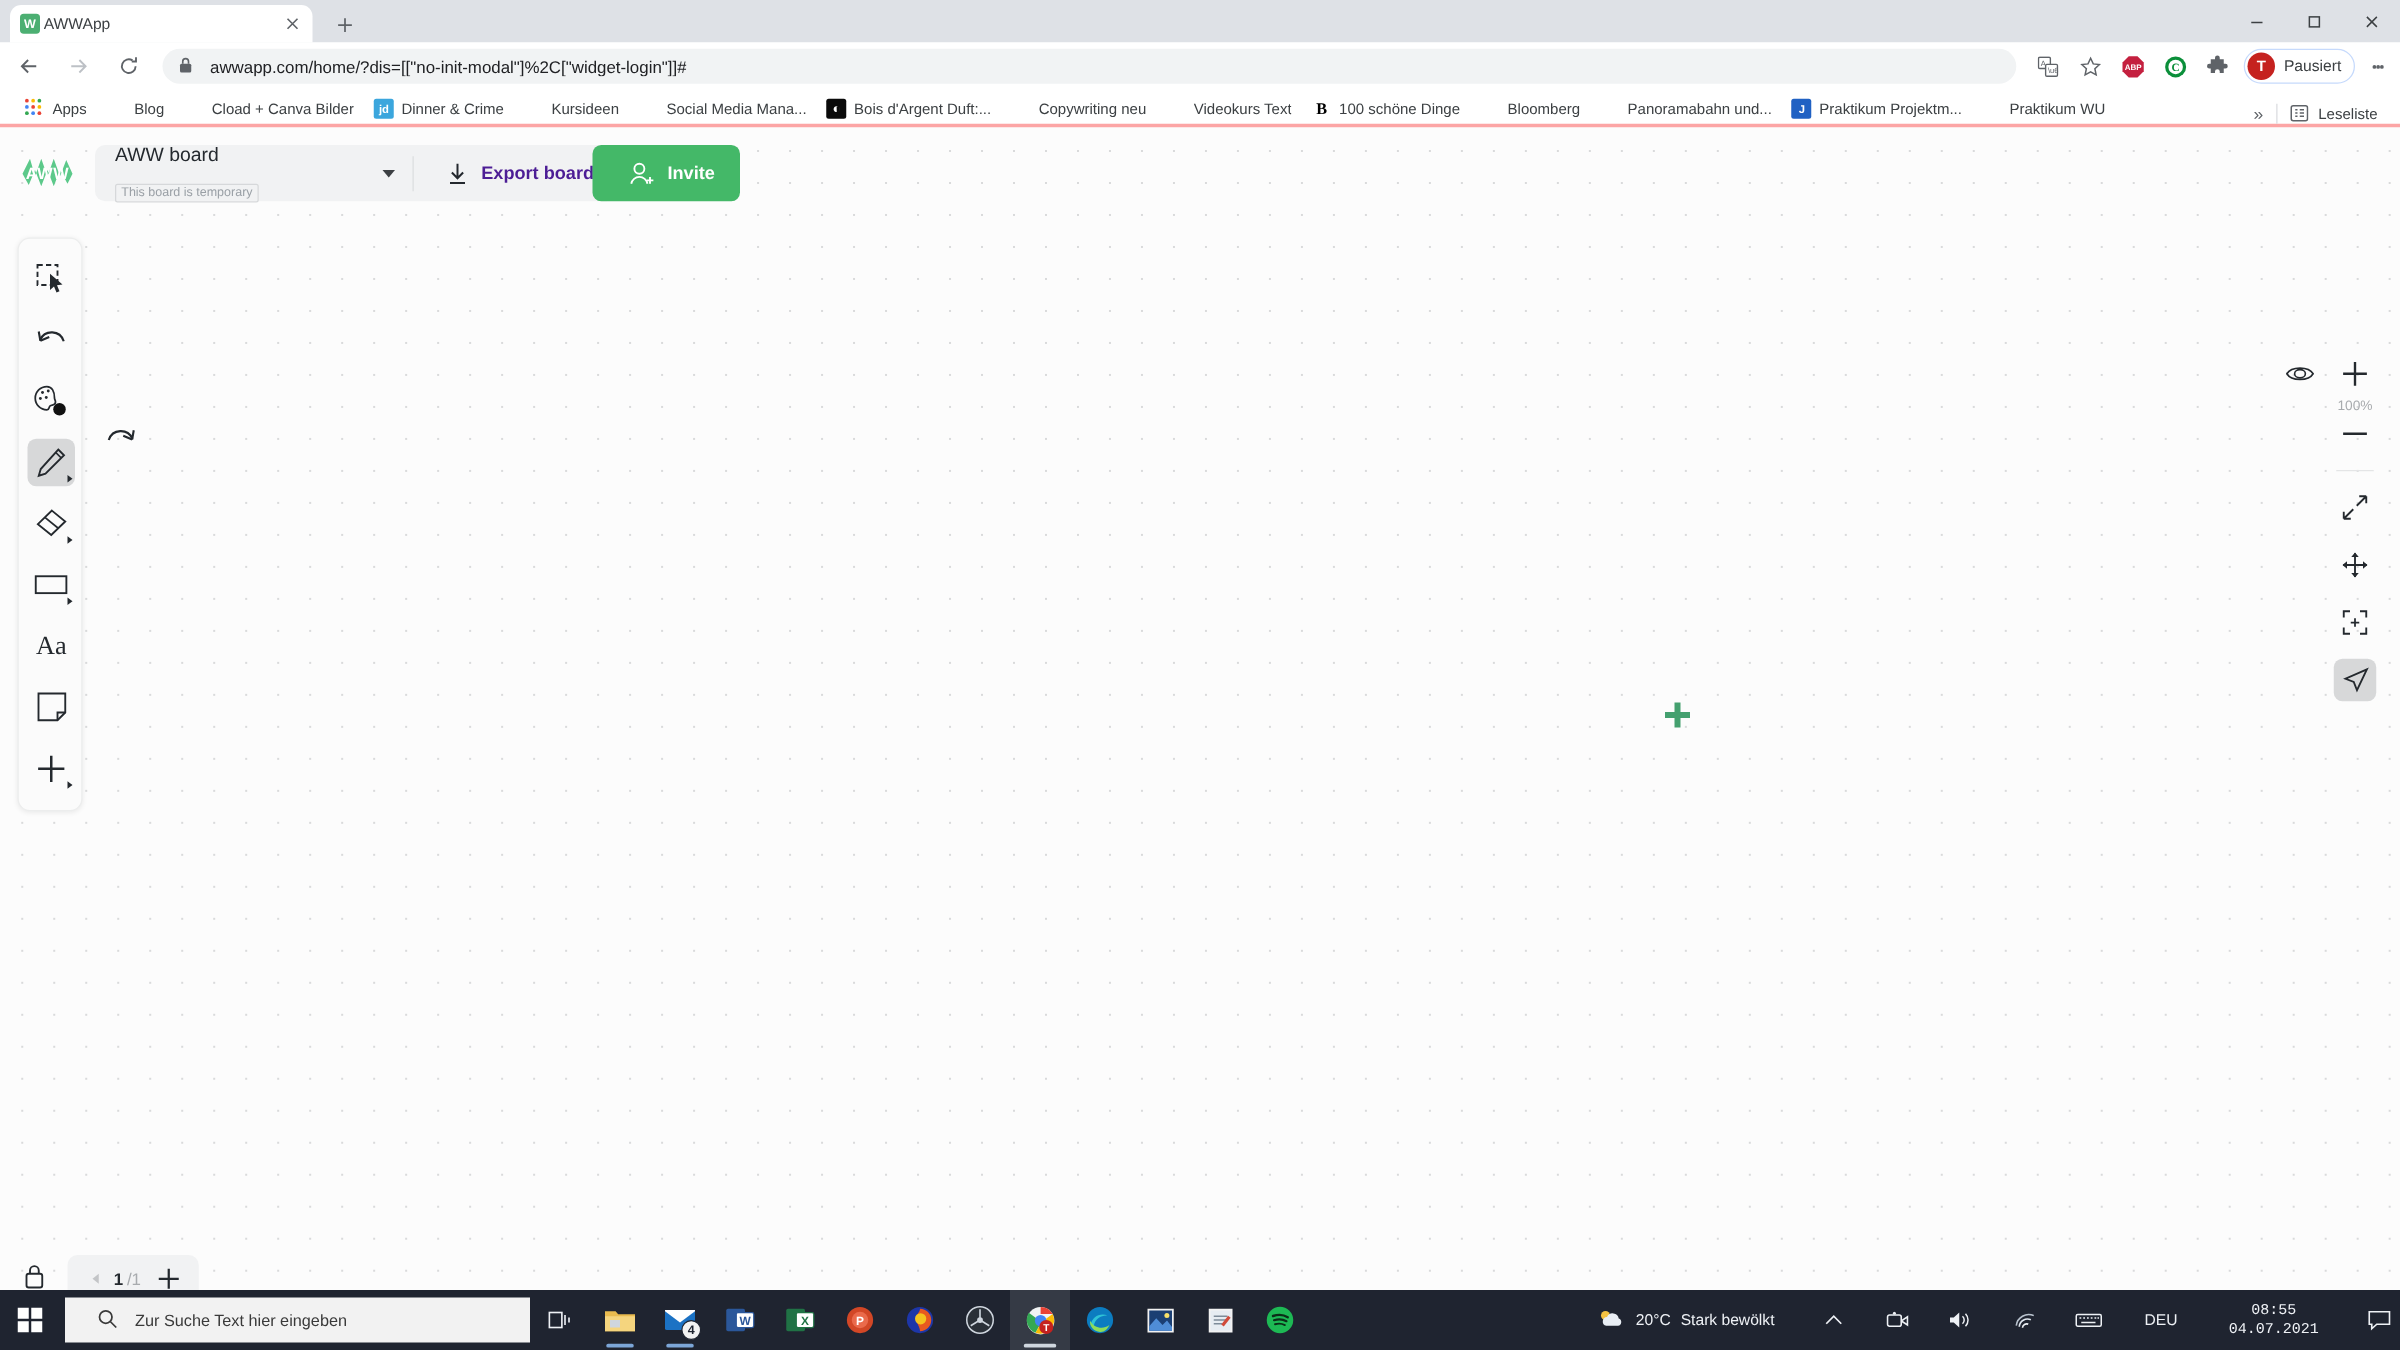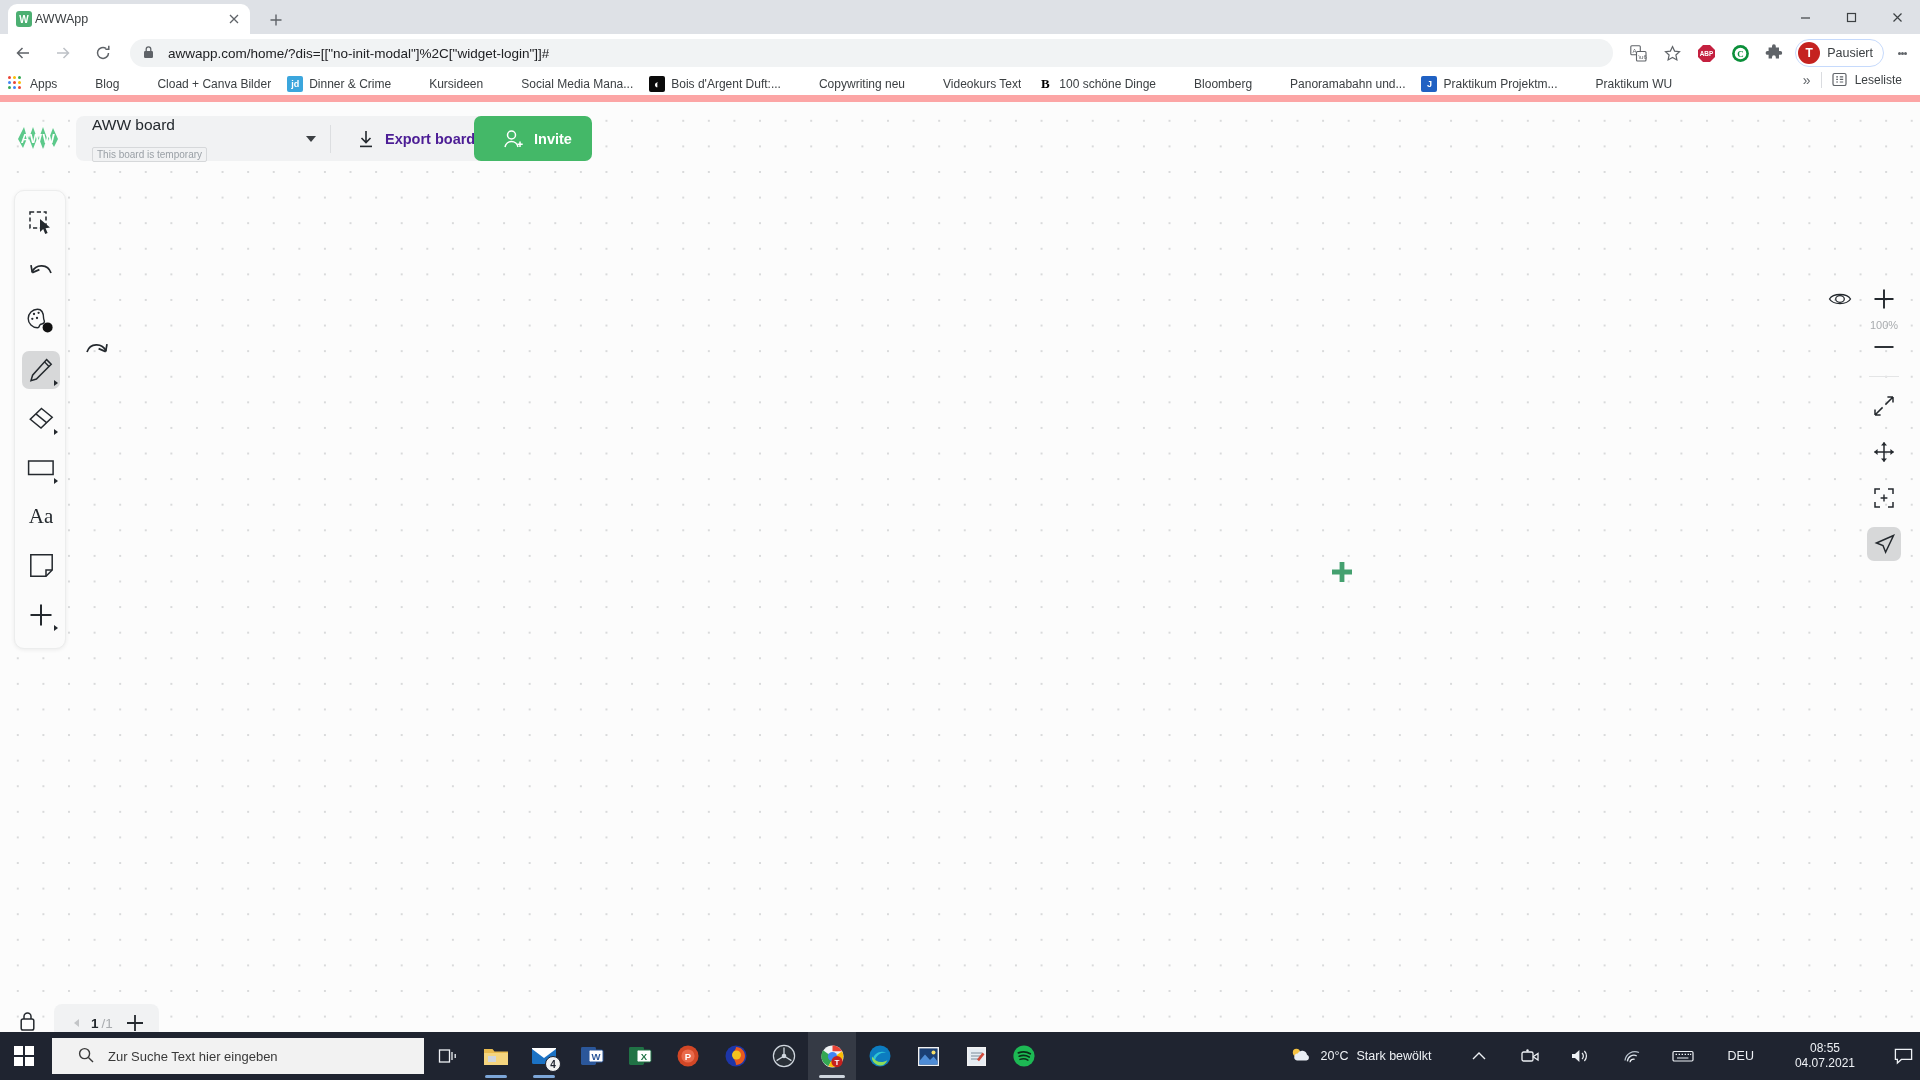--- a/index.html
+++ b/index.html
@@ -85,22 +85,23 @@
     width: 22px; height: 22px; border-radius: 50%;
     background: #c5221f; color: #fff; font-size: 12px; font-weight: bold;
     display: flex; align-items: center; justify-content: center;
   }
   .profile-txt { font-size: 12.5px; color: #3c4043; margin-left: 7px; }
   .dots { width: 28px; height: 30px; display: flex; align-items: center; justify-content: center; }
   .dots i { display:block; width:3px; height:3px; border-radius:50%; background:#5f6368; margin:1.5px 0; }
 
   .bookmarkbar {
     position: absolute; top: 72px; left: 0; width: 1920px; height: 30px;
-    background: #ffffff; display: flex; align-items: flex-start;
-    border-bottom: 7px solid #fca5a5;
+    background: #ffffff; display: flex; align-items: flex-end;
+    border-bottom: 3px solid #fca5a5;
+    padding-left: 12px;
   }
   .bm {
     display: flex; align-items: center; height: 24px;
     padding: 0 8px; flex: 0 0 auto; max-width: 170px;
   }
   .bm-label {
     font-size: 12px; color: #3c4043; margin-left: 6px;
     white-space: nowrap; overflow: hidden; text-overflow: ellipsis;
   }
   .bm-ico { width: 16px; height: 16px; flex: 0 0 auto; }
@@ -299,21 +300,21 @@
     border: 1px solid #1f2430;
   }
   .tray { margin-left: auto; display: flex; align-items: center; height: 48px; gap: 23px; }
   .tray-weather { display: flex; align-items: center; padding: 0 10px; }
   .tray-weather span { font-size: 12.5px; color: #eef1f5; margin-left: 8px; }
   .tray-ico {
     width: 28px; height: 48px; display: flex; align-items: center;
     justify-content: center; color: #eef1f5;
   }
   .tray-lang { font-size: 12.5px; color: #eef1f5; padding: 0 10px 0 8px; }
-  .tray-clock { text-align: center; padding: 0 8px; }
+  .tray-clock { text-align: center; padding: 0 8px; font-family: Liberation Mono, monospace; }
   .tray-clock div { font-size: 12px; color: #eef1f5; line-height: 15px; }
   .tray-notif { width: 34px; height: 48px; display: flex; align-items: center; justify-content: center; color: #eef1f5; }
 </style>
 </head>
 <body>
 
 <div id="app">
 
   <div class="tabstrip">
     <div class="tab">

